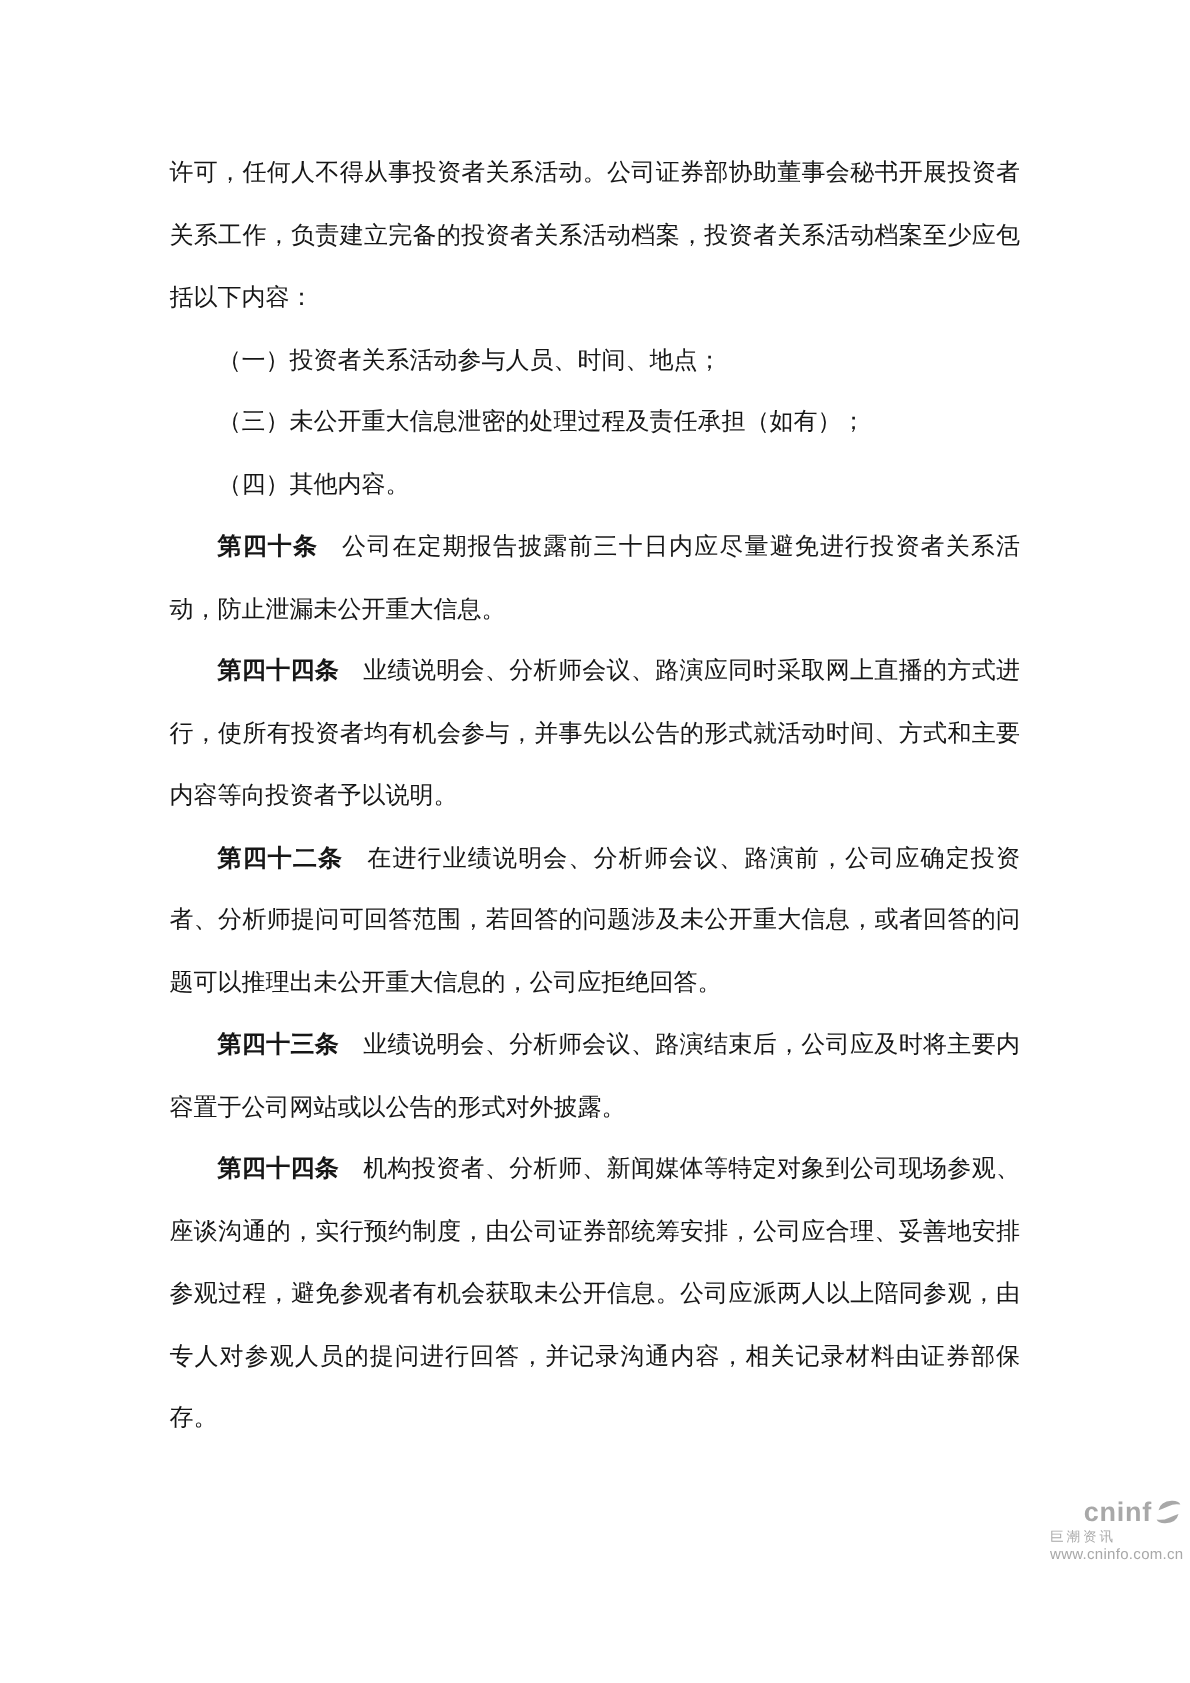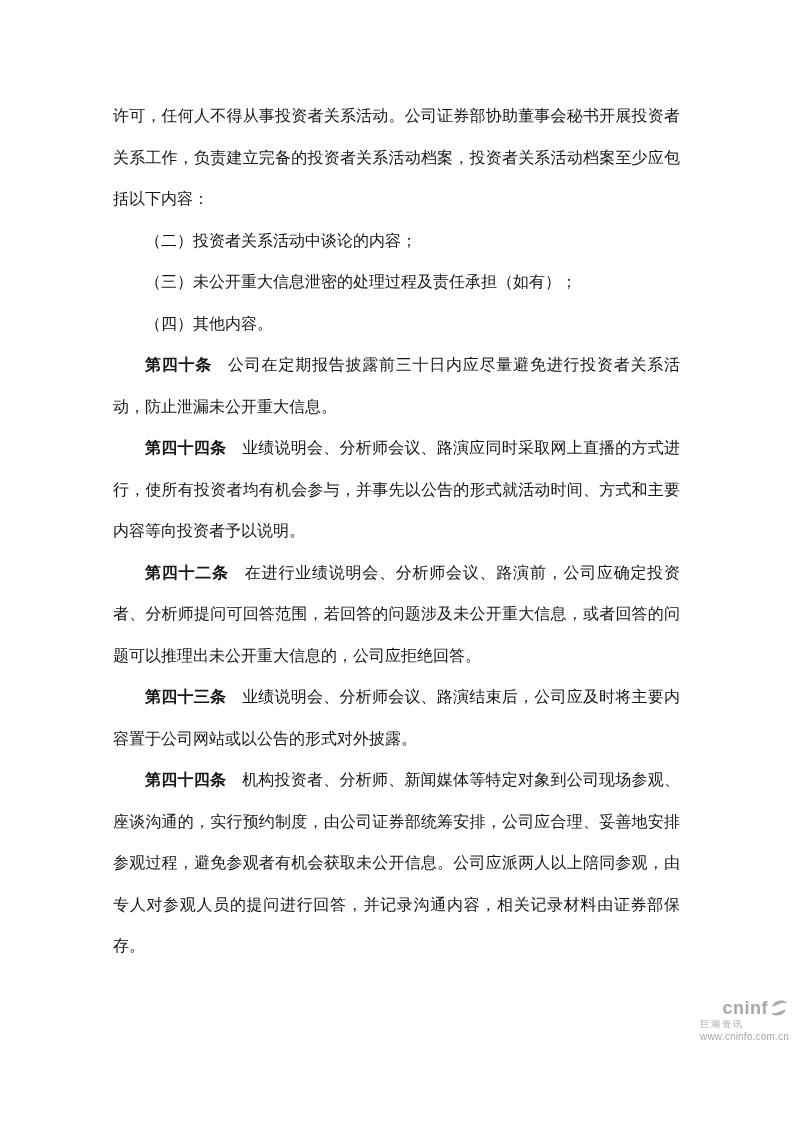--- a/index.html
+++ b/index.html
@@ -73,21 +73,21 @@
     margin-top: 3px;
     letter-spacing: 0.2px;
   }
 </style>
 </head>
 <body>
 
 <div class="page">
   <div class="content">
     <p class="para no-indent"><span>许可，任何人不得从事投资者关系活动。公司证券部协助董事会秘书开展投资者关系工作，负责建立完备的投资者关系活动档案，投资者关系活动档案至少应包括以下内容：</span></p>
-    <p class="para"><span>（二）投资者关系活动中谈论的内容；</span></p>
+    <p class="para"><span>（一）投资者关系活动参与人员、时间、地点；</span></p>
     <p class="para"><span>（三）未公开重大信息泄密的处理过程及责任承担（如有）；</span></p>
     <p class="para"><span>（四）其他内容。</span></p>
     <p class="para"><span class="art">第四十条</span><span>公司在定期报告披露前三十日内应尽量避免进行投资者关系活动，防止泄漏未公开重大信息。</span></p>
     <p class="para"><span class="art">第四十四条</span><span>业绩说明会、分析师会议、路演应同时采取网上直播的方式进行，使所有投资者均有机会参与，并事先以公告的形式就活动时间、方式和主要内容等向投资者予以说明。</span></p>
     <p class="para"><span class="art">第四十二条</span><span>在进行业绩说明会、分析师会议、路演前，公司应确定投资者、分析师提问可回答范围，若回答的问题涉及未公开重大信息，或者回答的问题可以推理出未公开重大信息的，公司应拒绝回答。</span></p>
     <p class="para"><span class="art">第四十三条</span><span>业绩说明会、分析师会议、路演结束后，公司应及时将主要内容置于公司网站或以公告的形式对外披露。</span></p>
     <p class="para"><span class="art">第四十四条</span><span>机构投资者、分析师、新闻媒体等特定对象到公司现场参观、座谈沟通的，实行预约制度，由公司证券部统筹安排，公司应合理、妥善地安排参观过程，避免参观者有机会获取未公开信息。公司应派两人以上陪同参观，由专人对参观人员的提问进行回答，并记录沟通内容，相关记录材料由证券部保存。</span></p>
   </div>
 
   <div class="logo">

